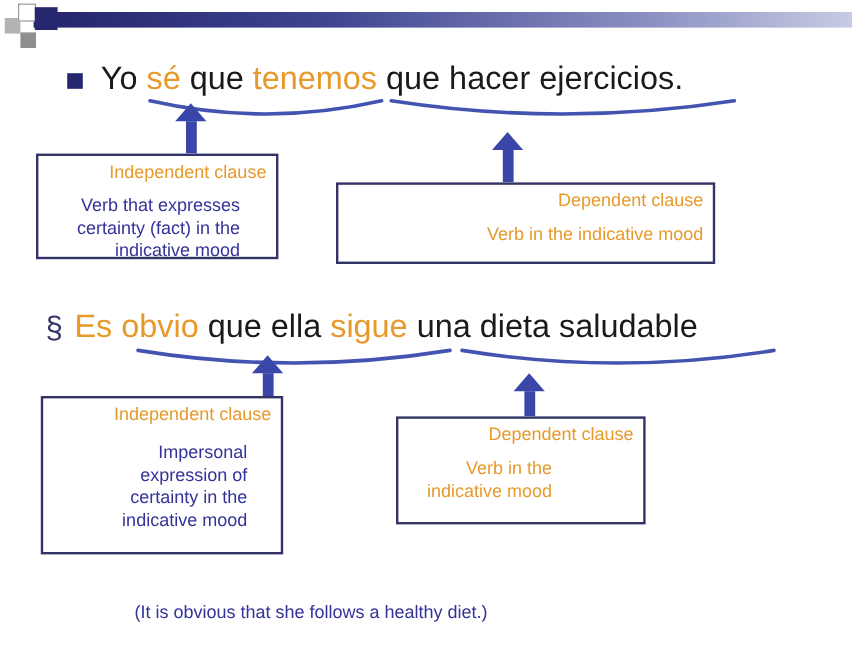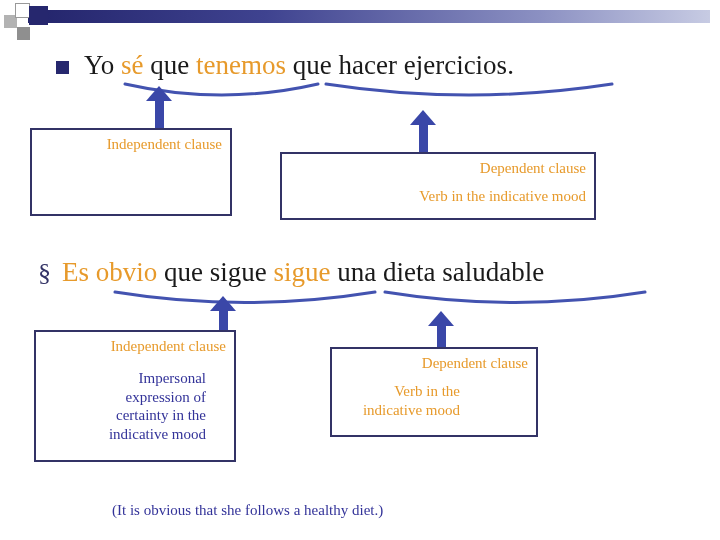--- a/index.html
+++ b/index.html
@@ -1,17 +1,17 @@
 <!DOCTYPE html>
 <html style="--orange: #E79A2B; --navy-text: #333399; --border-navy: #333366; --arrow-blue: #3A47A8; --curve-blue: #4353B0; --bar-navy: #26276E;"><head>
 <meta charset="utf-8">
 <style>
   html,body{margin:0;padding:0;}
   body{font-family:"Liberation Sans",sans-serif;}
-  .slide{position:relative;width:720px;height:540px;background:#ffffff;overflow:hidden;font-family:Liberation Serif, serif;}
+  .slide{position:relative;width:720px;height:540px;background:#ffffff;overflow:hidden;}
 
   
   .topbar{position:absolute;left:28px;top:10px;width:682px;height:13px;
     background:linear-gradient(to right,#23246b 0%,#3f4390 35%,#8b90c2 75%,#c7cbe3 100%);}
   .deco-sq{position:absolute;}
   .sq-a{left:4px;top:15px;width:13px;height:13px;background:#b3b3b3;}
   .sq-b{left:15px;top:3px;width:13px;height:13px;background:#ffffff;border:1px solid #999999;}
   .sq-c{left:17px;top:27px;width:13px;height:13px;background:#8f8f8f;}
   .sq-d{left:29px;top:6px;width:19px;height:19px;background:var(--bar-navy,#26276e);}
 
@@ -81,30 +81,31 @@
     <div class="head"></div>
     <div class="shaft" style="height:27px;"></div>
   </div>
   <div class="uparrow" style="left:410px;top:110px;">
     <div class="head"></div>
     <div class="shaft" style="height:27px;"></div>
   </div>
 
   <div class="gbox box1">
     <div class="gtitle orange">Independent clause</div>
+    <div class="gbody navy w160">Verb that expresses certainty (fact) in the indicative mood</div>
   </div>
   <div class="gbox box2">
     <div class="gtitle orange">Dependent clause</div>
     <div class="gbody orange">Verb in the indicative mood</div>
   </div>
 
 
   <div class="bullet2">§</div>
   <div class="sentence s2">
-    <span class="orange">Es obvio</span><span class="black"> que sigue </span><span class="orange">sigue</span><span class="black"> una dieta saludable</span>
+    <span class="orange">Es obvio</span><span class="black"> que ella </span><span class="orange">sigue</span><span class="black"> una dieta saludable</span>
   </div>
 
   <div class="uparrow" style="left:210px;top:296px;">
     <div class="head"></div>
     <div class="shaft" style="height:21px;"></div>
   </div>
   <div class="uparrow" style="left:428px;top:311px;">
     <div class="head"></div>
     <div class="shaft" style="height:21px;"></div>
   </div>

